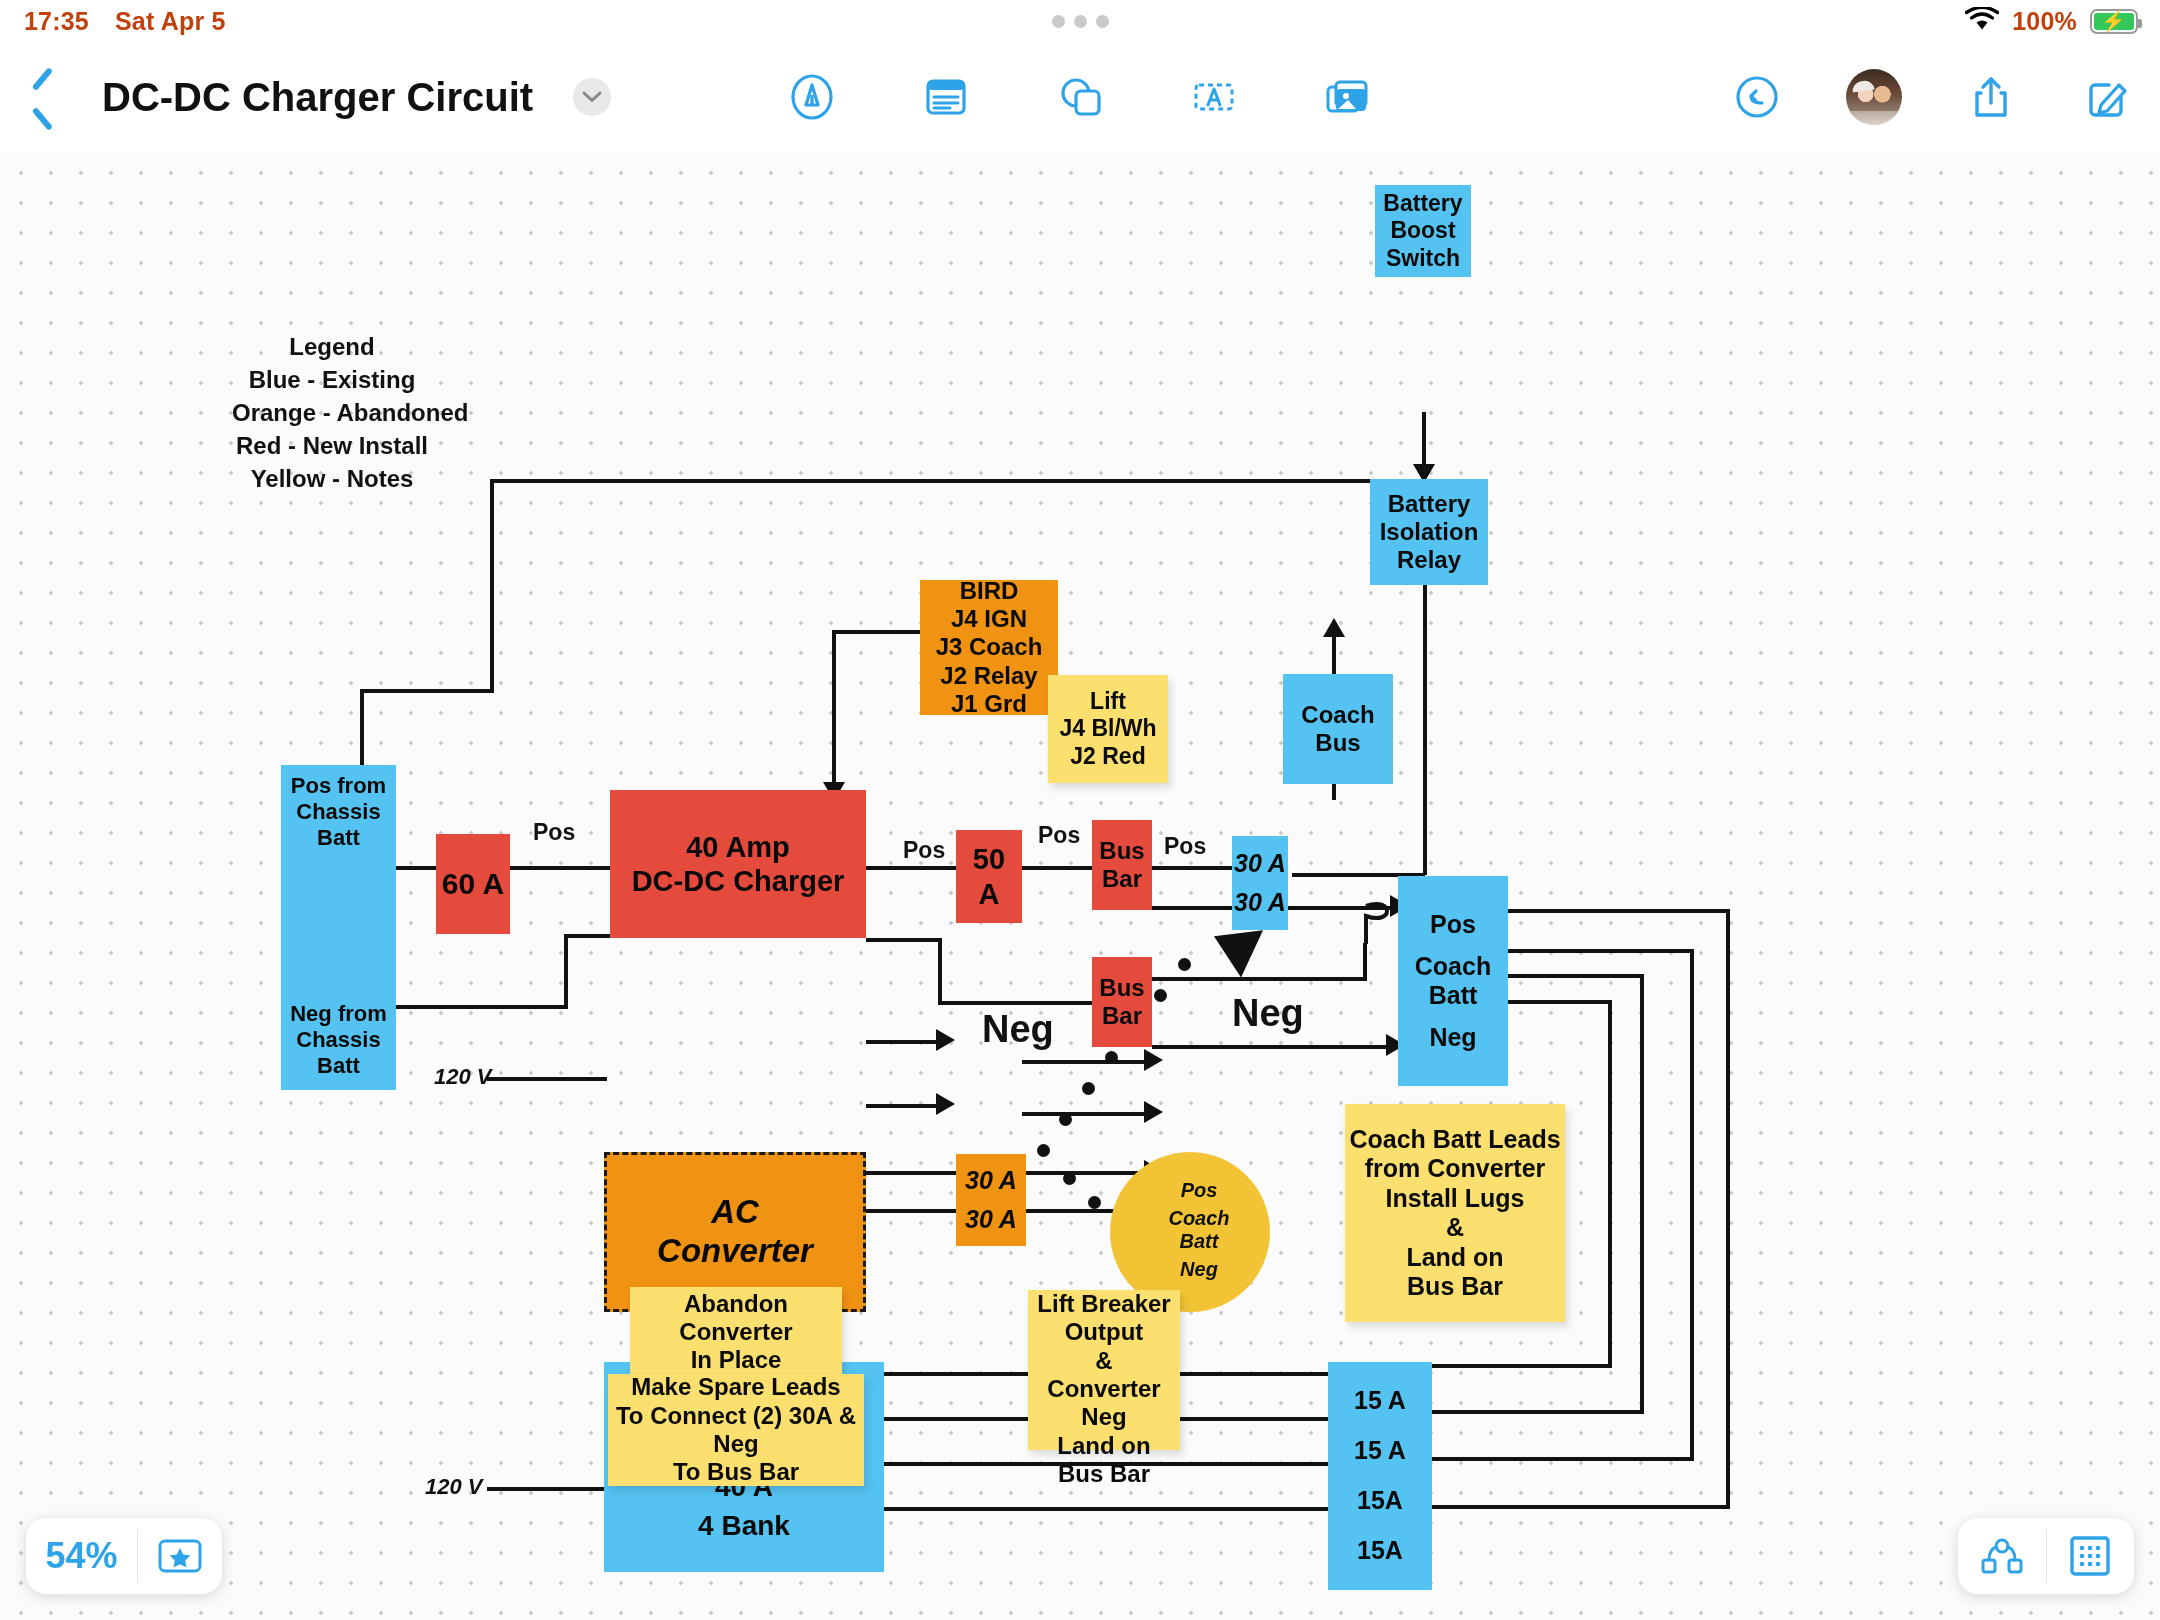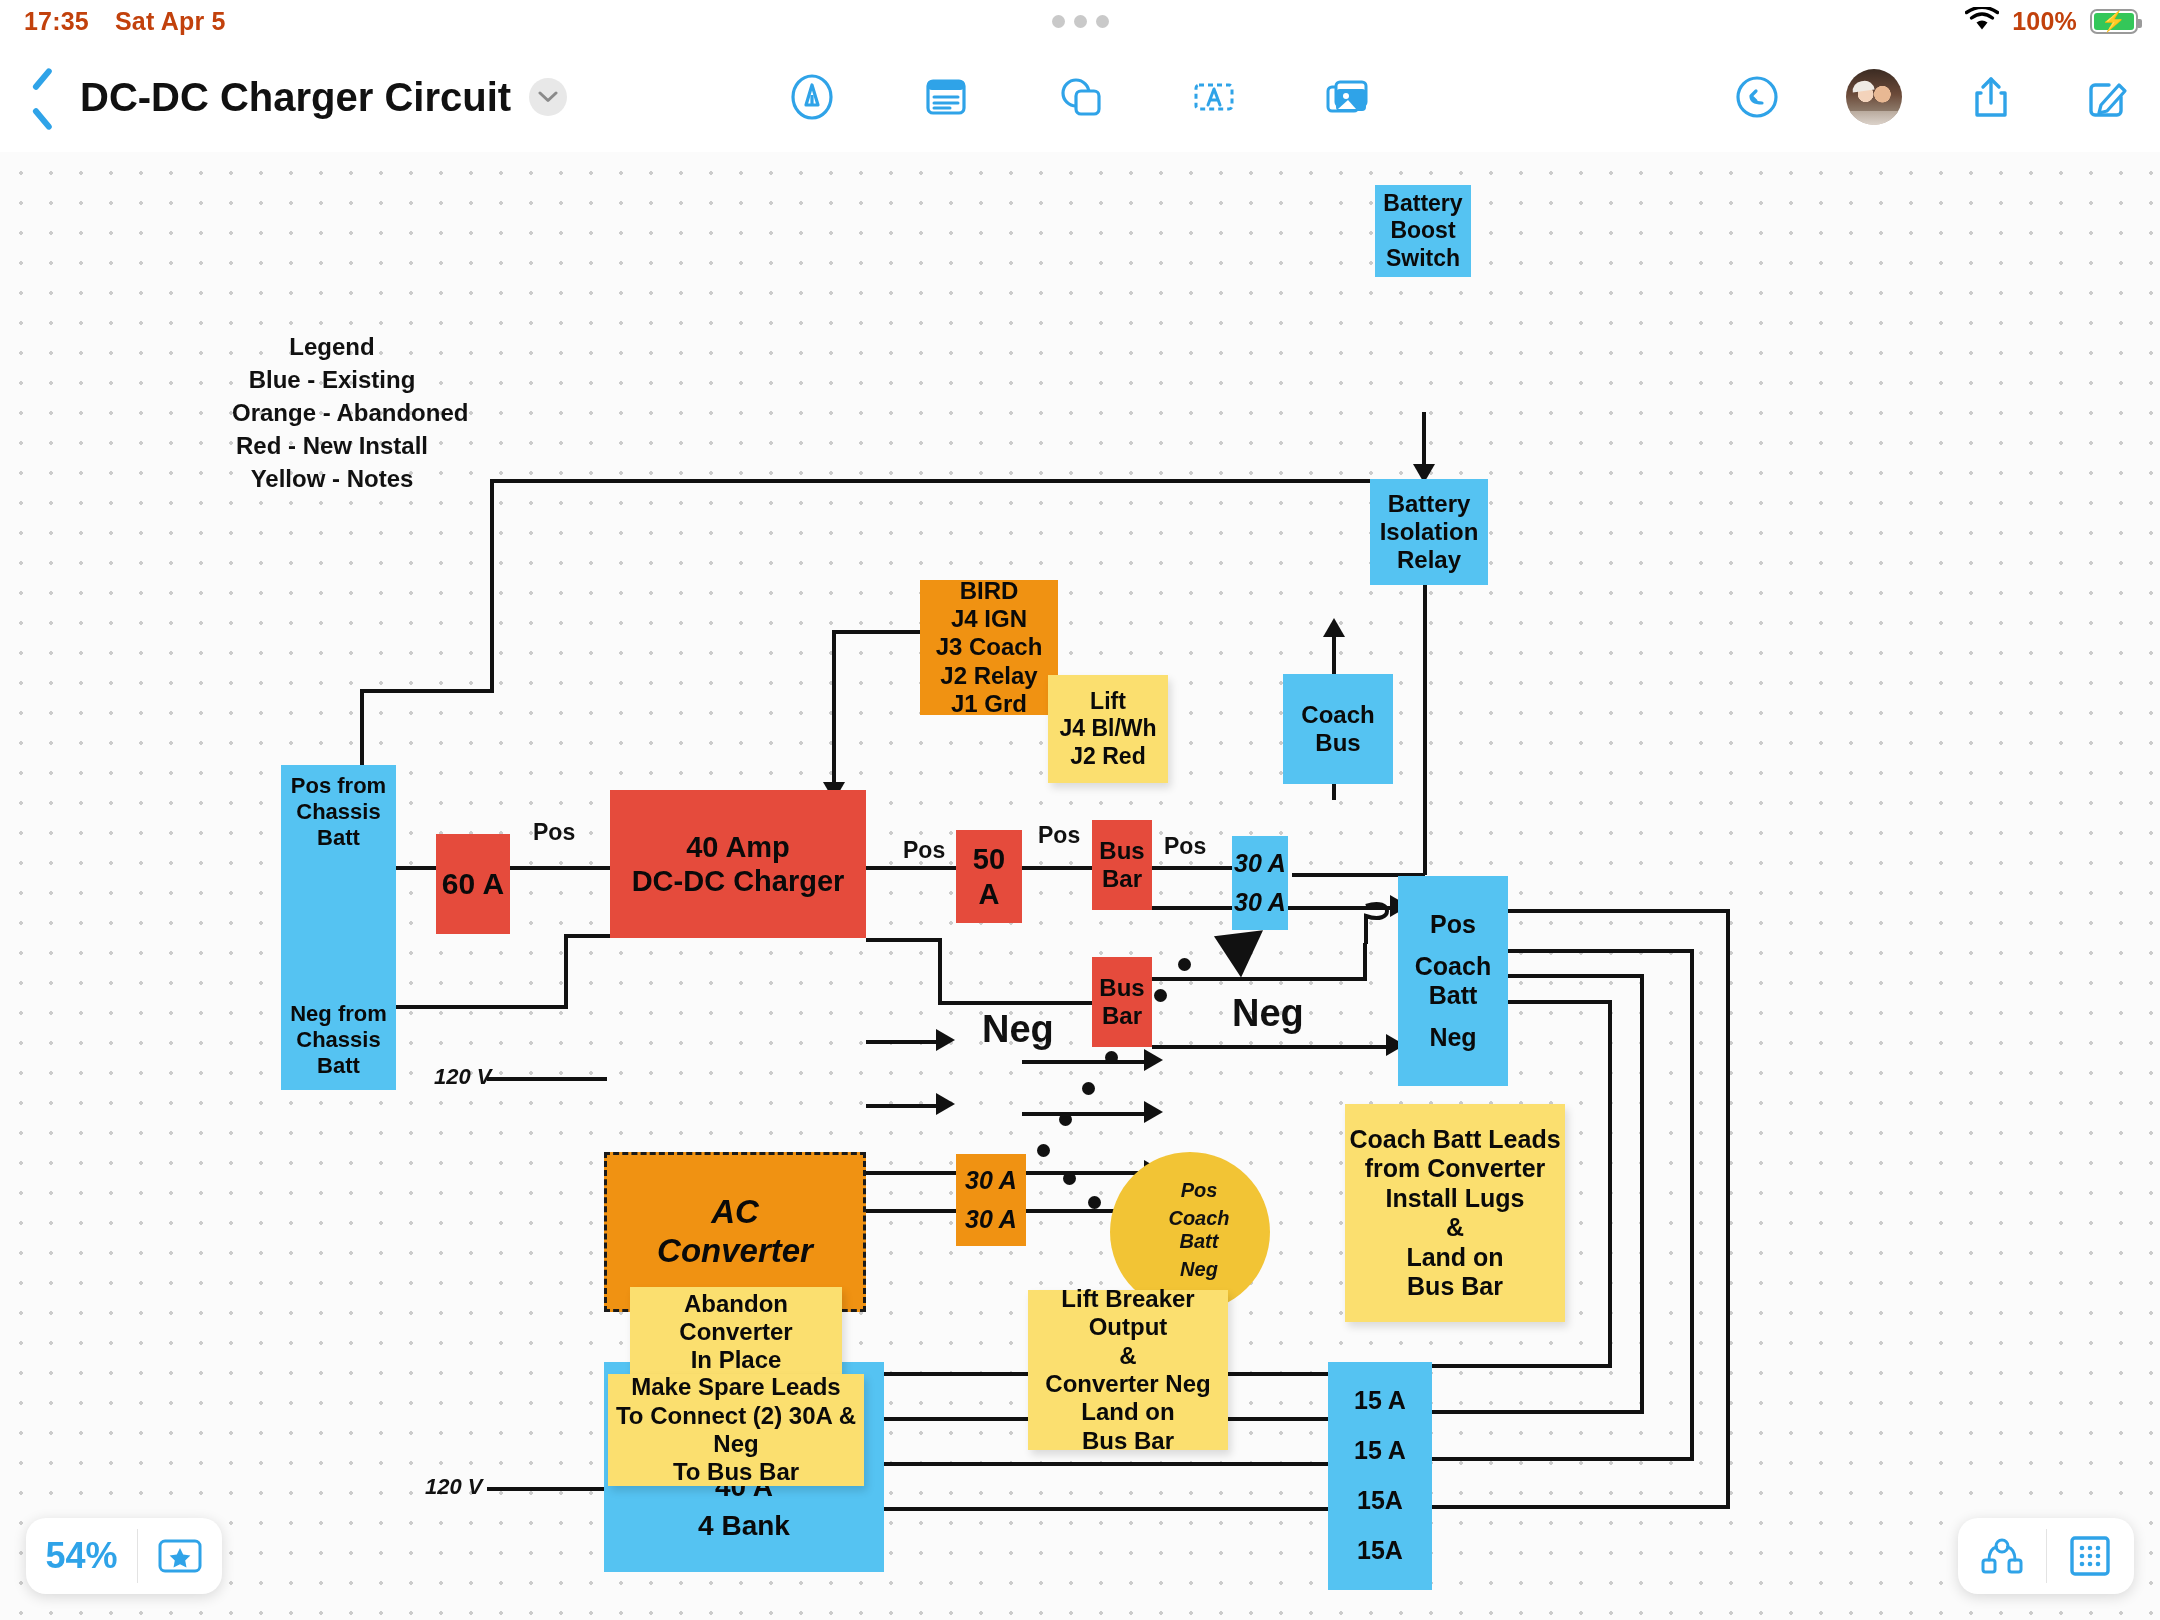--- a/index.html
+++ b/index.html
@@ -34,21 +34,21 @@
     background:#9a9a9a; border-radius: 0 2px 2px 0;
   }
   .battery-fill { background:#34C759; height:100%; width:100%; border-radius:3px; }
   .bolt { position:absolute; left:50%; top:50%; transform:translate(-50%,-50%); font-size:20px; color:#000; line-height:1; }
 
   
   #nav-bar {
     position: absolute; left: 0; top: 42px; width: 2160px; height: 110px;
     background: #ffffff; z-index: 30;
   }
-  #nav-left { position:absolute; left: 22px; top: 0; height:110px; display:flex; align-items:center; gap: 18px; }
+  #nav-left { position:absolute; left: 22px; top: 0; height:110px; display:flex; align-items:center; gap: 40px; }
   #back-chevron { width: 40px; height: 62px; position: relative; cursor: pointer; }
   #back-chevron::before, #back-chevron::after {
     content:""; position:absolute; left: 12px; width: 26px; height: 6px;
     background: #2fa3e8; border-radius: 4px;
   }
   #back-chevron::before { top: 20px; transform: rotate(-50deg); transform-origin: left center; }
   #back-chevron::after  { top: 40px; transform: rotate(50deg);  transform-origin: left center; }
   #doc-title { font-size: 40px; font-weight: 700; color: #111; white-space: nowrap; }
   #title-chevron {
     width: 38px; height: 38px; border-radius: 50%; background:#e8e8e8;
@@ -472,21 +472,21 @@
     <span>Abandon Converter</span>
     <span>In Place</span>
   </div>
 
   <div class="node note" style="left:608px; top:1222px; width:256px; height:112px; font-size:24px; font-weight:700; z-index:8;">
     <span>Make Spare Leads</span>
     <span>To Connect (2) 30A &amp; Neg</span>
     <span>To Bus Bar</span>
   </div>
 
-  <div class="node note" style="left:1028px; top:1138px; width:200px; height:160px; font-size:24px; font-weight:700; z-index:8;">
+  <div class="node note" style="left:1028px; top:1138px; width:152px; height:160px; font-size:24px; font-weight:700; z-index:8;justify-content:space-between;">
     <span>Lift Breaker</span>
     <span>Output</span>
     <span>&amp;</span>
     <span>Converter Neg</span>
     <span>Land on</span>
     <span>Bus Bar</span>
   </div>
 
   <div class="node blue" style="left:604px; top:1210px; width:280px; height:210px; font-size:28px; font-weight:700; gap:6px;">
     <span>AC - DC</span>

